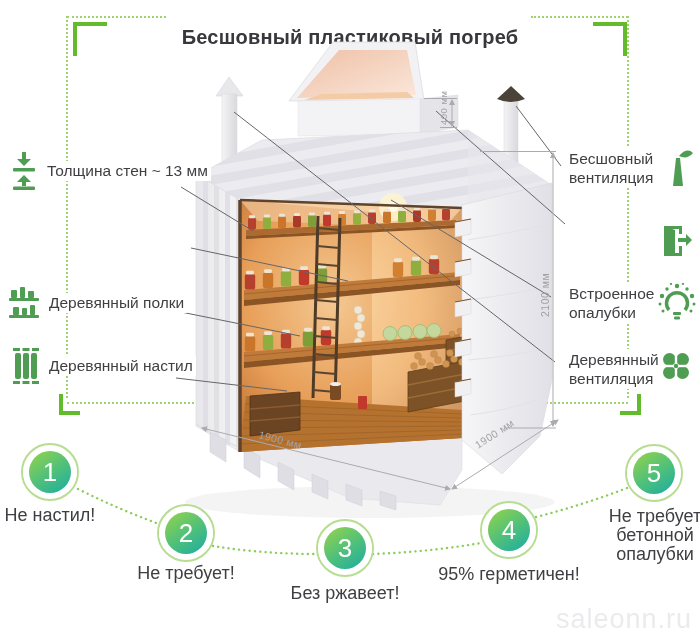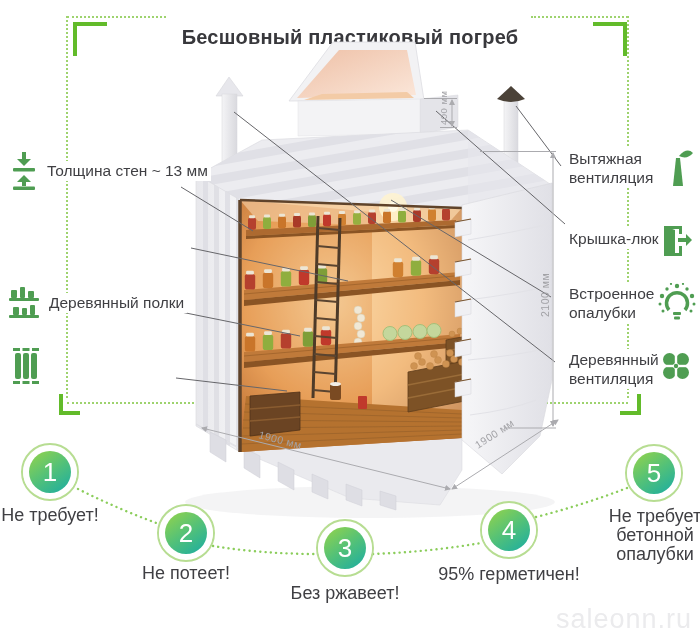--- a/index.html
+++ b/index.html
@@ -354,33 +354,31 @@
           <rect x="9.5" y="0" width="7" height="3"></rect>
           <rect x="19" y="0" width="7" height="3"></rect>
         <rect x="2" y="5" width="6" height="26" rx="2"></rect>
           <rect x="10" y="5" width="6" height="26" rx="2"></rect>
           <rect x="18" y="5" width="6" height="26" rx="2"></rect>
         <rect x="0" y="33" width="7" height="3"></rect>
           <rect x="9.5" y="33" width="7" height="3"></rect>
           <rect x="19" y="33" width="7" height="3"></rect>
       </svg>
     </span>
+    <span class="lbl">Деревянный настил</span>
   </div>
 
   <div class="feat feat-r" style="left:566px;top:148px">
-    <span class="lbl">Вытяжная вентиляция</span>
+    <span class="lbl">Бесшовный вентиляция</span>
   </div>
   <div style="position:absolute;left:663px;top:148px;z-index:3">
     <svg width="30" height="38" viewBox="0 0 30 38" fill="#4f9d52">
       <polygon points="10,38 13,10 17,10 20,38"></polygon>
       <path d="M16,8 Q24,-1 30,5 Q24,12 16,8 Z"></path>
     </svg>
-  </div>
-  <div class="feat feat-r" style="left:566px;top:228px">
-    <span class="lbl">Крышка-люк</span>
   </div>
   <div style="position:absolute;left:660px;top:226px;z-index:3">
     <svg width="32" height="30" viewBox="0 0 32 30" fill="#4f9d52">
       <path d="M4,0 H22 V8 H19 V3 H7 V27 H19 V20 H22 V30 H4 Z"></path>
       <polygon points="4,0 15,4 15,30 4,30"></polygon>
       <rect x="18" y="12" width="8" height="4"></rect>
         <polygon points="26,8 26,20 32,14"></polygon>
     </svg>
   </div>
   <div class="feat feat-r" style="left:566px;top:283px">
@@ -448,20 +446,20 @@
       </div>
   </div>
   <div class="benefit" style="left:625px;top:444px">
     <div class="ball">
         <span class="arc arcL"></span>
         <span class="arc arcR"></span>
       <span>5</span>
       </div>
   </div>
 
-  <div class="benefit-label" style="left:0;top:506px;width:100px">Не требует!</div>
-  <div class="benefit-label" style="left:128px;top:564px;width:116px">Не потеет!</div>
+  <div class="benefit-label" style="left:0;top:506px;width:100px">Не настил!</div>
+  <div class="benefit-label" style="left:128px;top:564px;width:116px">Не требует!</div>
   <div class="benefit-label" style="left:284px;top:584px;width:122px">Без ржавеет!</div>
   <div class="benefit-label" style="left:424px;top:565px;width:170px">95% герметичен!</div>
   <div class="benefit-label" style="left:606px;top:507px;width:98px">Не требует бетонной опалубки</div>
 
   <div class="watermark">saleonn.ru</div>
 </div>
 
 </body></html>

